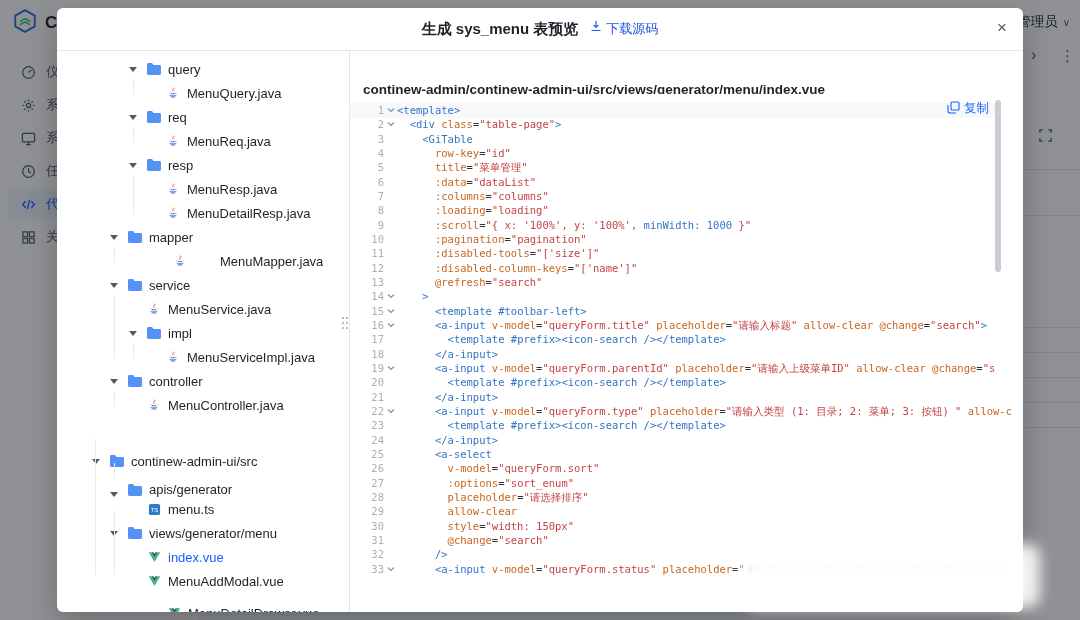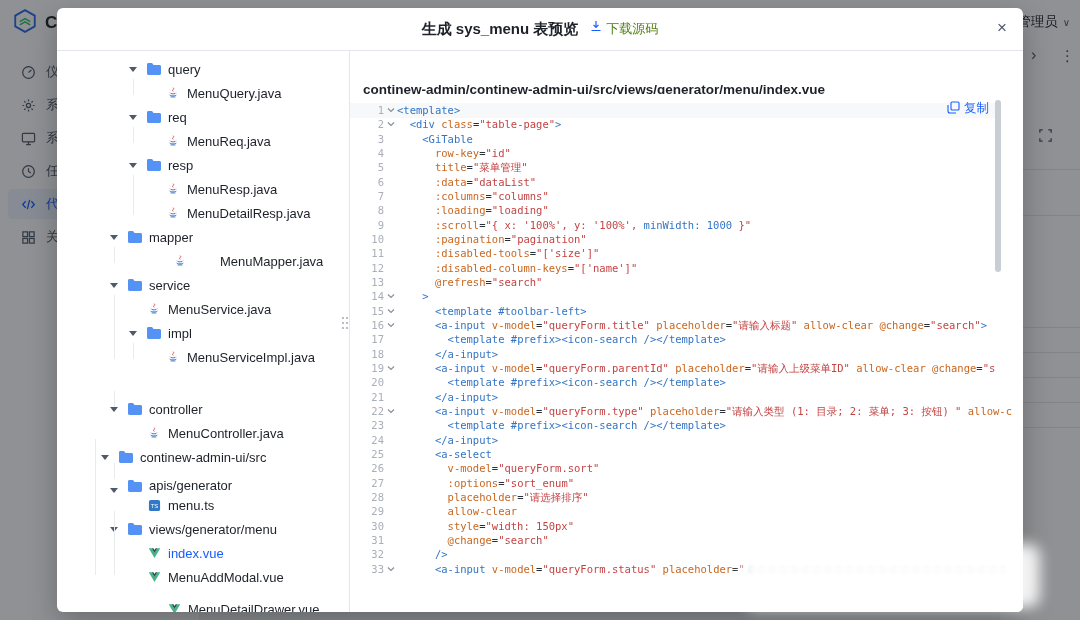--- a/index.html
+++ b/index.html
@@ -18,21 +18,21 @@
   .rightstrip{position:absolute;left:1000px;right:0;top:44px;bottom:0;background:#fff;}
   .rs-ic{position:absolute;color:#4e5969;font-size:15px;}
   .rs-line{position:absolute;height:1px;background:#e5e6eb;}
 
   .mask{position:absolute;inset:0;background:rgba(17,21,28,0.47);z-index:5;}
 
   
   .modal{position:absolute;left:57px;top:8px;width:966px;height:604px;background:#fff;border-radius:6px;z-index:10;box-shadow:0 10px 30px rgba(0,0,0,.25);overflow:hidden;}
   .modal-header{position:absolute;left:0;top:0;right:0;height:42px;border-bottom:1px solid #e5e6eb;display:flex;align-items:center;justify-content:center;gap:12px;}
   .m-title{font-size:15px;font-weight:600;color:#1d2129;}
-  .dl-link{display:flex;align-items:flex-start;gap:4px;font-size:13px;color:#4d7c0f;cursor:pointer;}
+  .dl-link{display:flex;align-items:flex-start;gap:4px;font-size:13px;color:#1d4ed8;cursor:pointer;}
   .m-close{position:absolute;right:16px;top:10px;font-size:17px;color:#4e5969;line-height:20px;cursor:pointer;}
 
   
   .tree{position:absolute;left:0;top:43px;width:292px;bottom:0;overflow:hidden;padding-top:6px;box-sizing:border-box;}
   .tree-row{position:relative;height:24px;display:flex;align-items:center;font-size:13px;color:#1d2129;white-space:nowrap;cursor:pointer;}
   .tree-row.selected .tlabel{color:#165dff;}
   .tw{width:17px;flex:none;display:flex;align-items:center;}
   .tri{width:0;height:0;border-left:4px solid transparent;border-right:4px solid transparent;border-top:5px solid #4e5969;display:inline-block;}
   .ticon{width:16px;flex:none;display:flex;align-items:center;justify-content:center;}
   .tlabel{margin-left:6px;}
@@ -301,42 +301,42 @@
         <div class="tree-row" style="padding-left: 91px;">
           <span class="tw"></span>
           <span class="ticon">
             <svg width="12" height="14" viewBox="0 0 14 14" fill="none">
               <path d="M7.2 0.8 C9.4 2.4 4.8 3.6 7.2 5.2" stroke="#e0393f" stroke-width="1.1"></path>
               <path d="M3.6 6.6 c0 1.9 6.8 1.9 6.8 0 M3.1 9.1 c0 1.7 7.8 1.7 7.8 0 M4.2 11.6 h5.6" stroke="#3b73c8" stroke-width="1.1"></path>
             </svg>
           </span>
           <span class="tlabel">MenuServiceImpl.java</span>
         </div>
-        <div class="tree-row" style="padding-left: 53px; margin-top: 28px;">
+        <div class="tree-row" style="padding-left: 53px;">
           <span class="tw">
             <span class="tri"></span>
           </span>
           <span class="ticon">
             <svg width="16" height="14" viewBox="0 0 16 14">
               <path d="M1 2.6 C1 1.8 1.6 1.1 2.4 1.1 H6 l1.5 1.9 H13.6 C14.4 3 15 3.7 15 4.5 v7 c0 .8-.6 1.4-1.4 1.4 H2.4 C1.6 12.9 1 12.3 1 11.5 Z" fill="#5592f5"></path>
             </svg>
           </span>
           <span class="tlabel">controller</span>
         </div>
         <div class="tree-row" style="padding-left: 72px;">
           <span class="tw"></span>
           <span class="ticon">
             <svg width="12" height="14" viewBox="0 0 14 14" fill="none">
               <path d="M7.2 0.8 C9.4 2.4 4.8 3.6 7.2 5.2" stroke="#e0393f" stroke-width="1.1"></path>
               <path d="M3.6 6.6 c0 1.9 6.8 1.9 6.8 0 M3.1 9.1 c0 1.7 7.8 1.7 7.8 0 M4.2 11.6 h5.6" stroke="#3b73c8" stroke-width="1.1"></path>
             </svg>
           </span>
           <span class="tlabel">MenuController.java</span>
         </div>
-        <div class="tree-row" style="padding-left: 44px;">
+        <div class="tree-row" style="padding-left: 35px; margin-top: 32px;">
           <span class="tw">
             <span class="tri"></span>
           </span>
           <span class="ticon">
             <svg width="16" height="14" viewBox="0 0 16 14">
               <path d="M1 2.6 C1 1.8 1.6 1.1 2.4 1.1 H6 l1.5 1.9 H13.6 C14.4 3 15 3.7 15 4.5 v7 c0 .8-.6 1.4-1.4 1.4 H2.4 C1.6 12.9 1 12.3 1 11.5 Z" fill="#5592f5"></path>
             </svg>
           </span>
           <span class="tlabel">continew-admin-ui/src</span>
         </div>

